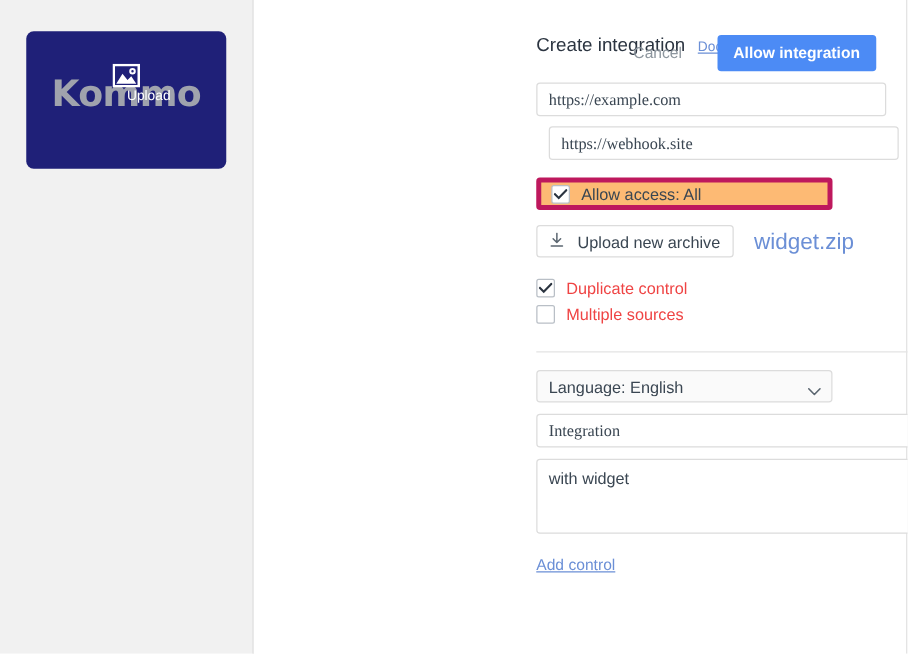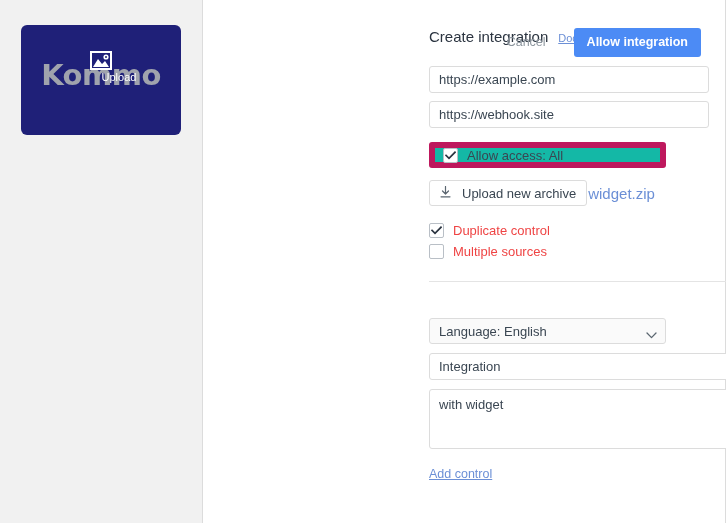--- a/index.html
+++ b/index.html
@@ -160,40 +160,40 @@
     left: 226px;
     top: 66px;
     width: 478px;
   }
 
   .field {
     box-sizing: border-box;
     border: 1px solid #dcdcdc;
     border-radius: 3px;
     background: #ffffff;
-    font-family: Liberation Sans, sans-serif;
+    font-family: Liberation Serif, serif;
     font-size: 13px;
     color: #3a4652;
     padding: 6px 9px;
     height: 27px;
     line-height: 15px;
     outline: none;
   }
   .field::placeholder { color: #9aa3ab; }
   .url-field { width: 280px; display: block; }
-  .mt-8 { margin-top: 8px; }
+  .mt-8 { margin-top: 8px; margin-left: 10px; }
 
   .access-box {
     margin-top: 14px;
     box-sizing: border-box;
     width: 237px;
     height: 26px;
-    border: 6px solid #be185d;
-    border-radius: 3px;
-    background: #14b8a6;
+    border: 4px solid #be185d;
+    border-radius: 3px;
+    background: #fdba74;
     display: flex;
     align-items: center;
     padding: 0 8px;
     cursor: pointer;
   }
   .cbx {
     width: 15px;
     height: 15px;
     box-sizing: border-box;
     border: 1px solid #b9bfc6;
@@ -221,22 +221,22 @@
     display: inline-flex;
     align-items: center;
     gap: 11px;
     padding: 0 10px;
     cursor: pointer;
     font-family: inherit;
     font-size: 13px;
     color: #3a4652;
   }
   .archive-file {
-    margin-left: 1px;
-    font-size: 15px;
+    margin-left: 16px;
+    font-size: 18px;
     color: #6b8fd6;
     cursor: pointer;
   }
 
   .check-list { margin-top: 14px; }
   .check-row {
     display: flex;
     align-items: center;
     height: 20px;
     margin-bottom: 1px;
@@ -249,21 +249,21 @@
   }
 
   .divider {
     margin-top: 20px;
     width: 478px;
     height: 1px;
     background: #e4e4e4;
   }
 
   .lang-select-wrap {
-    margin-top: 36px;
+    margin-top: 14px;
     position: relative;
     width: 237px;
     height: 26px;
   }
   .lang-select {
     box-sizing: border-box;
     width: 237px;
     height: 26px;
     border: 1px solid #dcdcdc;
     border-radius: 3px;

